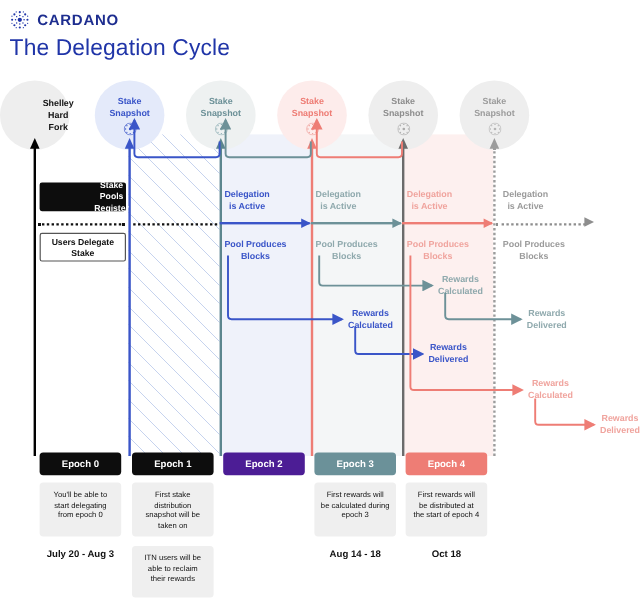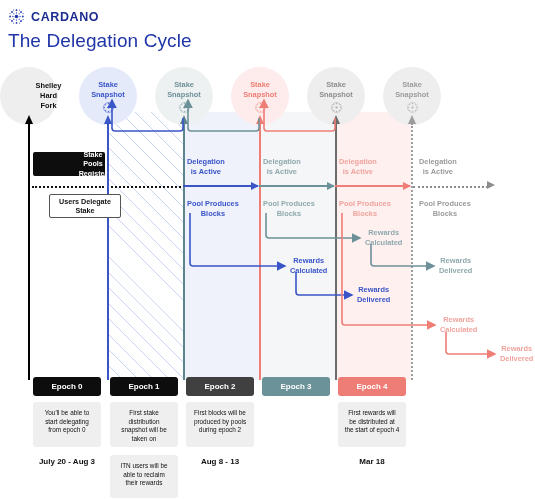--- a/index.html
+++ b/index.html
@@ -286,21 +286,21 @@
   </div>
   <div class="axis dotted" style="left:411px; top:115px; height:265px;">
     <div class="head" style="border-bottom-color:#9c9c9c;"></div>
     <div class="stem" style="border-left-color:#9c9c9c;"></div>
   </div>
 
   <div class="sidebox dark" style="left:33px; top:152px; width:72px; height:24px;padding-left:48px;">
     <span>Stake Pools
 Register</span>
   </div>
-  <div class="sidebox light" style="left:33px; top:194px; width:72px; height:24px;margin-left:16px;">
+  <div class="sidebox light" style="left:33px; top:194px; width:72px; height:24px;">
     <span>Users Delegate
 Stake</span>
   </div>
 
   <div class="harrow dot" style="left:32px;  top:186px; width:72px;  border-top-color:#111111;"></div>
   <div class="harrow dot" style="left:111px; top:186px; width:70px;  border-top-color:#111111;"></div>
 
   <div class="harrow" style="left:183px; top:185px; width:75px; background:#3a55c8;">
     <div class="tip" style="border-left-color:#3a55c8;"></div>
   </div>
@@ -384,21 +384,21 @@
 
     <path d="M446,332 L446,351 Q446,354 449,354 L495,354" stroke="#ee7d75" stroke-width="1.6" fill="none" marker-end="url(#ar-salmon)"></path>
   </svg>
 
   <div class="chip" style="left:33px;  top:377px; width:68px; background:#0d0d0d;">
     <span>Epoch 0</span>
   </div>
   <div class="chip" style="left:110px; top:377px; width:68px; background:#0d0d0d;">
     <span>Epoch 1</span>
   </div>
-  <div class="chip" style="left:186px; top:377px; width:68px; background:#404040;">
+  <div class="chip" style="left:186px; top:377px; width:68px; background:#4c1d95;">
     <span>Epoch 2</span>
   </div>
   <div class="chip" style="left:262px; top:377px; width:68px; background:#6b9199;">
     <span>Epoch 3</span>
   </div>
   <div class="chip" style="left:338px; top:377px; width:68px; background:#ee7d75;">
     <span>Epoch 4</span>
   </div>
 
   <div class="card" style="left:33px;  top:402px; width:68px; height:45px;">
@@ -406,31 +406,31 @@
 start delegating
 from epoch 0</div>
     <div class="date">July 20 - Aug 3</div>
   </div>
   <div class="card" style="left:110px; top:402px; width:68px; height:45px;">
     <div class="desc">First stake distribution
 snapshot will be
 taken on</div>
     <div class="date">Aug 3</div>
   </div>
-  <div class="card" style="left:186px; top:402px; width:68px; height:45px;">
-    <div class="desc">First blocks will be
-produced by pools
-during epoch 2</div>
-    <div class="date">Aug 8 - 13</div>
+  <div class="card" style="left:262px; top:402px; width:68px; height:45px;">
+    <div class="desc">First rewards will
+be calculated during
+epoch 3</div>
+    <div class="date">Aug 14 - 18</div>
   </div>
   <div class="card" style="left:338px; top:402px; width:68px; height:45px;">
     <div class="desc">First rewards will
 be distributed at
 the start of epoch 4</div>
-    <div class="date">Mar 18</div>
+    <div class="date">Oct 18</div>
   </div>
 
   <div class="card" style="left:110px; top:455px; width:68px; height:43px;">
     <div class="desc">ITN users will be
 able to reclaim
 their rewards</div>
     <div class="date">Aug 3</div>
   </div>
 
 </div>

